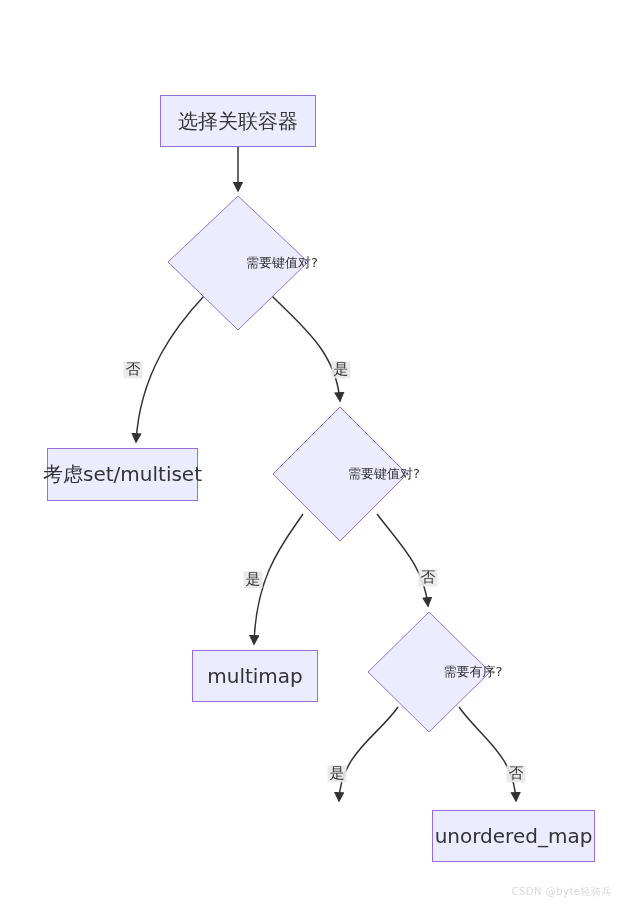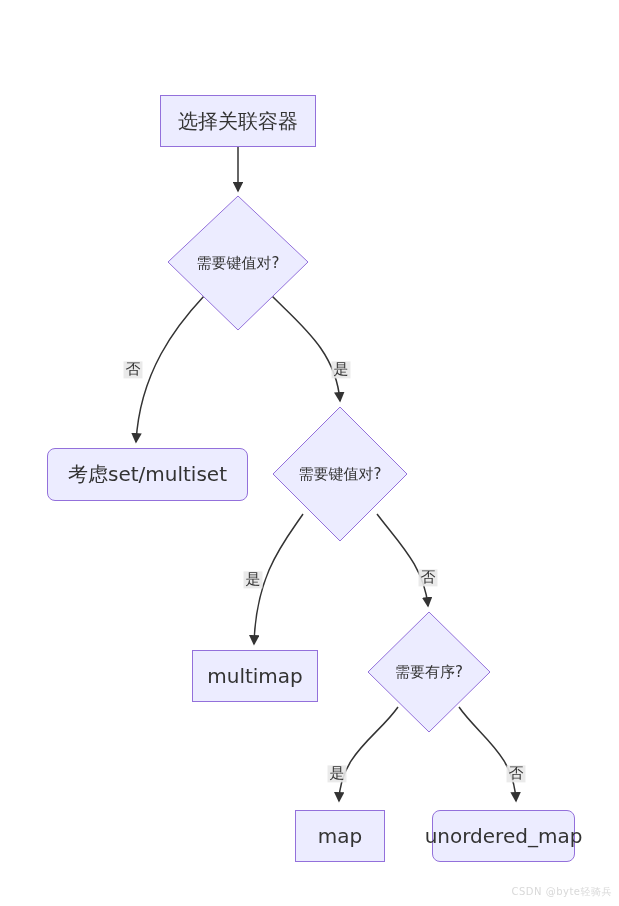--- a/index.html
+++ b/index.html
@@ -41,23 +41,24 @@
     display: flex;
     align-items: center;
     justify-content: center;
     font-size: 20px;
     color: #333333;
     white-space: nowrap;
   }
   .diamond-label {
     position: absolute;
     transform: translate(-50%, -50%);
-    font-size: 15px;
+    font-size: 13px;
     color: #333333;
     white-space: nowrap;
+    margin-left: 44px;
   }
   .edge-label {
     position: absolute;
     transform: translate(-50%, -50%);
     font-size: 15px;
     line-height: 1.15;
     color: #333333;
     background: rgba(232, 232, 232, 0.9);
     padding: 0 2px;
     white-space: nowrap;
@@ -93,33 +94,30 @@
 
     <polygon class="diamond-shape" points="238,196 308,262 238,330 168,262"></polygon>
     <polygon class="diamond-shape" points="340,407 407,474 340,541 273,474"></polygon>
     <polygon class="diamond-shape" points="429,612 490,672 429,732 368,672"></polygon>
   </svg>
 
   <div class="node-rect" style="left:160px; top:95px; width:156px; height:52px;">
     <span>选择关联容器</span>
   </div>
 
-  <div class="node-rect" style="left:47px; top:448px; width:201px; height:53px;border-radius:8px;">
+  <div class="node-rect" style="left:47px; top:448px; width:151px; height:53px;">
     <span>考虑set/multiset</span>
   </div>
 
   <div class="node-rect" style="left:192px; top:650px; width:126px; height:52px;justify-content:center;">
     <span>multimap</span>
   </div>
 
-  <div class="node-rect" style="left:295px; top:810px; width:90px; height:52px;">
-    <span>map</span>
-  </div>
 
-  <div class="node-rect" style="left:432px; top:810px; width:143px; height:52px;border-radius:8px;">
+  <div class="node-rect" style="left:432px; top:810px; width:163px; height:52px;">
     <span>unordered_map</span>
   </div>
 
   <div class="diamond-label" style="left:238px; top:263px;">需要键值对?</div>
   <div class="diamond-label" style="left:340px; top:474px;">需要键值对?</div>
   <div class="diamond-label" style="left:429px; top:672px;">需要有序?</div>
 
   <div class="edge-label" style="left:133px; top:370px;">否</div>
   <div class="edge-label" style="left:341px; top:370px;">是</div>
   <div class="edge-label" style="left:253px; top:580px;">是</div>

